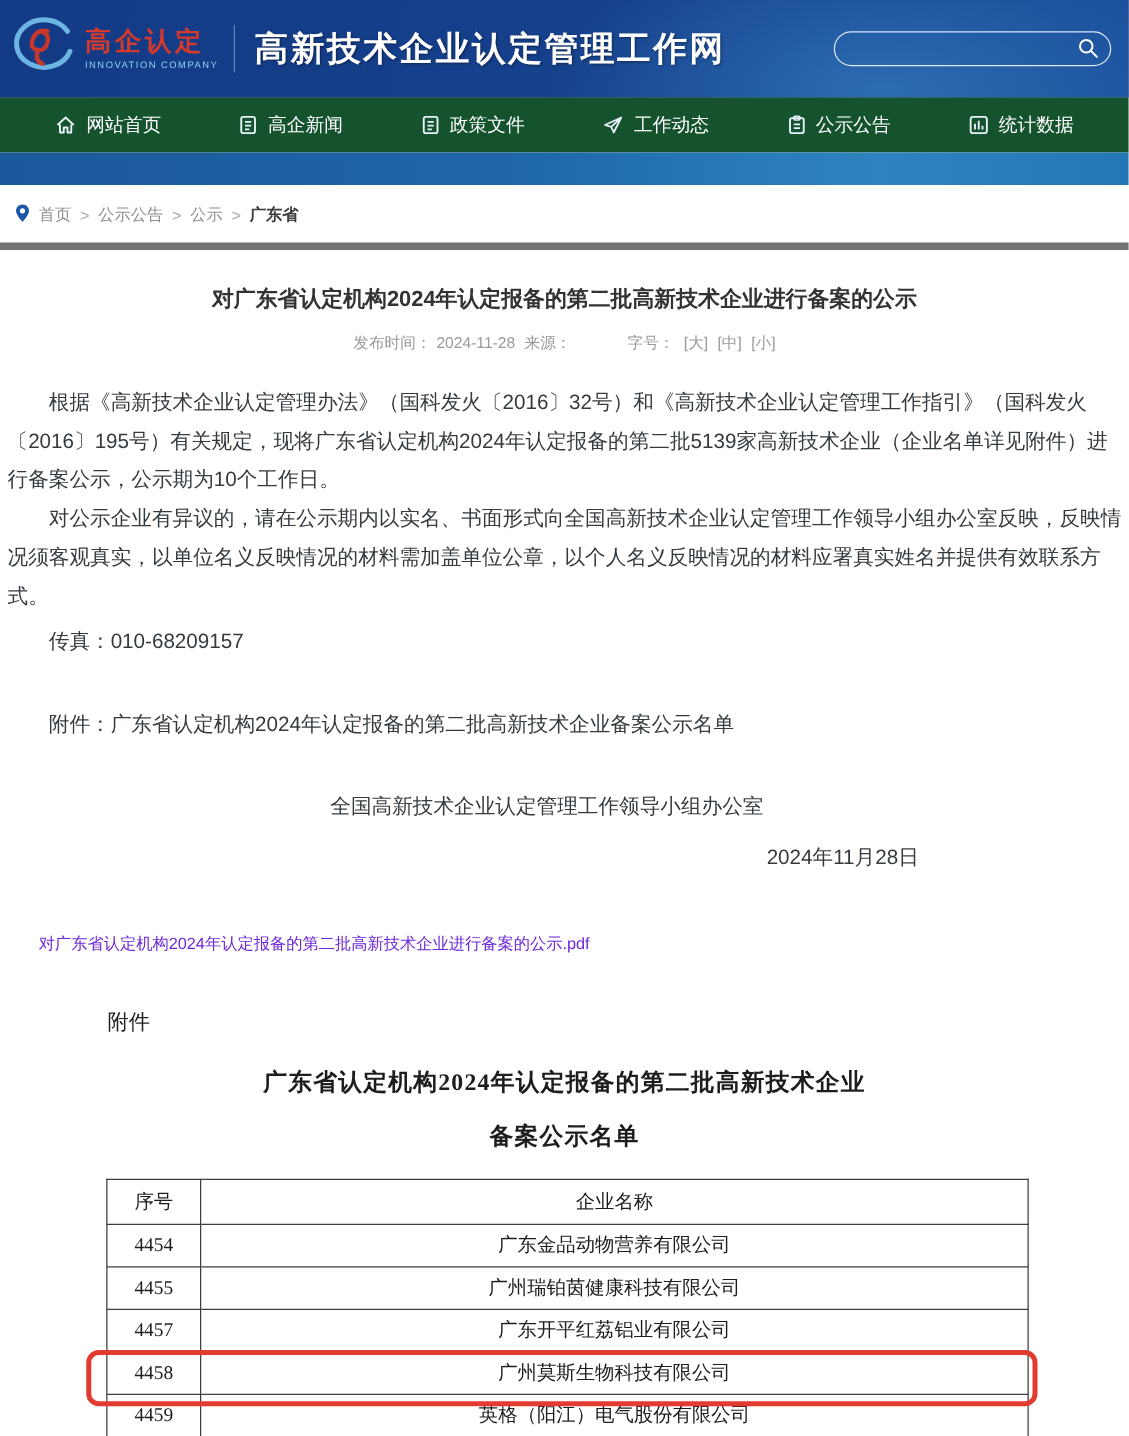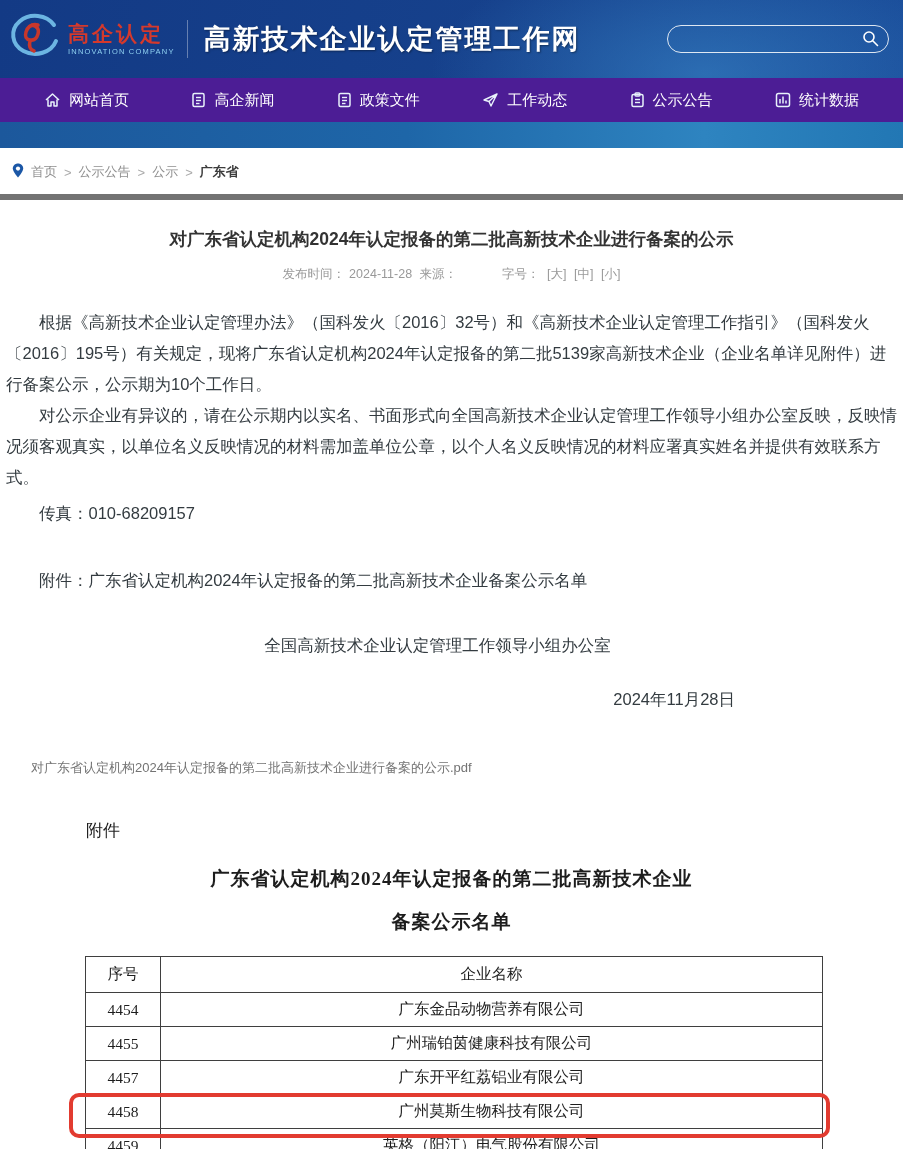--- a/index.html
+++ b/index.html
@@ -18,21 +18,21 @@
   .v-divider { width:1px; height:38px; background:rgba(255,255,255,.35); margin:0 16px 0 12px; }
   .site-title { color:#fff; font-size:27px; font-weight:bold; letter-spacing:2px;
     text-shadow:1px 1px 2px rgba(0,0,0,.4); }
   .search-wrap { margin-left:auto; margin-right:4px; position:relative; }
   .search-input { width:222px; height:28px; border:1px solid rgba(255,255,255,.85);
     border-radius:15px; background:transparent; color:#fff; padding:0 34px 0 14px;
     font-size:13px; outline:none; }
   .search-icon { position:absolute; right:10px; top:5px; }
 
   
-  .nav { height:44px; background:#4c1d95; display:flex; align-items:center;
+  .nav { height:44px; background:#14532d; display:flex; align-items:center;
     justify-content:space-between; padding:0 44px; }
   .nav-item { display:flex; align-items:center; gap:8px; color:#fff; font-size:15px;
     cursor:pointer; white-space:nowrap; }
   .nav-item svg { display:block; }
 
   .sub-band { height:26px;
     background:linear-gradient(90deg,#1c589c 0%, #1e66a8 45%, #2e84c0 78%, #2277b4 100%); }
 
   
   .breadcrumb { display:flex; align-items:center; gap:7px; padding:15px 12px 13px;
@@ -46,22 +46,22 @@
   .art-meta { margin-top:15px; text-align:center; font-size:12.5px; color:#999; }
   .art-meta span { margin:0 2px; }
   .meta-gap { display:inline-block; width:30px; }
   .fontsize-btn { cursor:pointer; }
 
   .art-body { margin-top:24px; font-size:16.5px; line-height:31px; color:#333b40; }
   .p-indent { text-indent:2em; }
   .fax-line { text-indent:2em; margin-top:5px; }
   .attach-line { text-indent:2em; margin-top:36px; }
   .signer { text-align:center; padding-right:28px; margin-top:34px; }
-  .sign-date { text-align:right; padding-right:162px; margin-top:23px; }
-  .pdf-link { margin-top:44px; padding-left:25px; font-size:13px; color:#737373; cursor:pointer; }
+  .sign-date { text-align:right; padding-right:162px; margin-top:10px; }
+  .pdf-link { margin-top:44px; padding-left:25px; font-size:13px; color:#6d28d9; cursor:pointer; }
 
   
   .attach-doc { margin-top:42px; font-family:"Liberation Serif","DejaVu Serif",serif; color:#1d1d1d; }
   .attach-label { padding-left:86px; font-size:17px; }
   .attach-title1 { text-align:center; font-size:19px; font-weight:bold; letter-spacing:1px; margin-top:24px; }
   .attach-title2 { text-align:center; font-size:19px; font-weight:bold; letter-spacing:1px; margin-top:17px; }
 
   .table-wrap { width:738px; margin:21px 0 0 85px; position:relative; }
   table { width:100%; border-collapse:collapse; font-size:15.5px; }
   th,td { border:1px solid #3f3f3f; text-align:center; font-weight:normal; }

